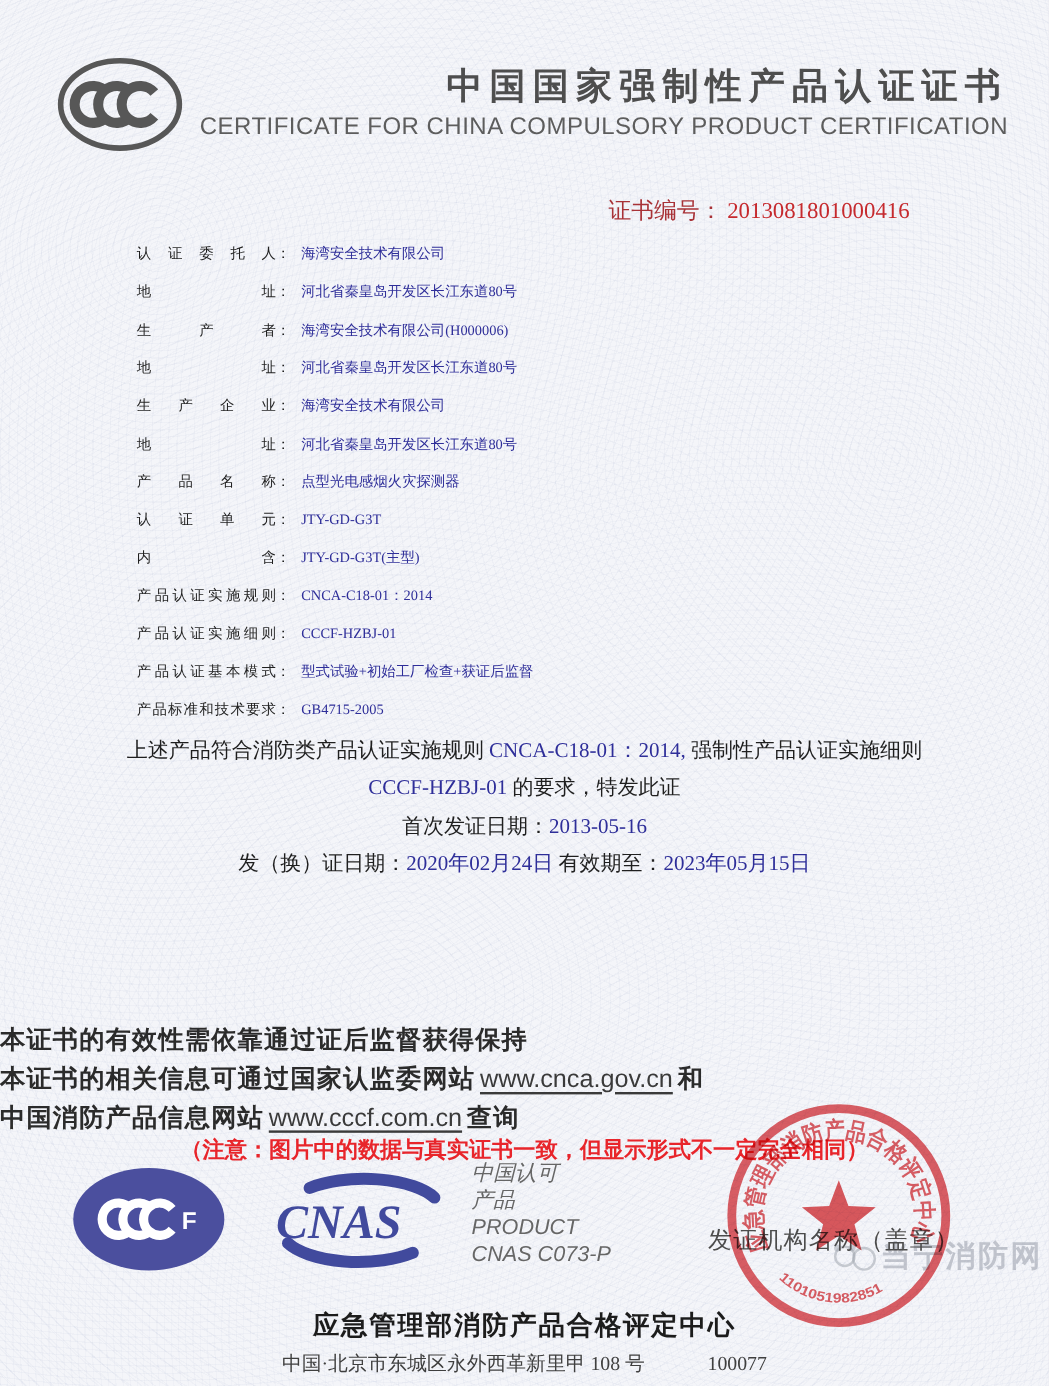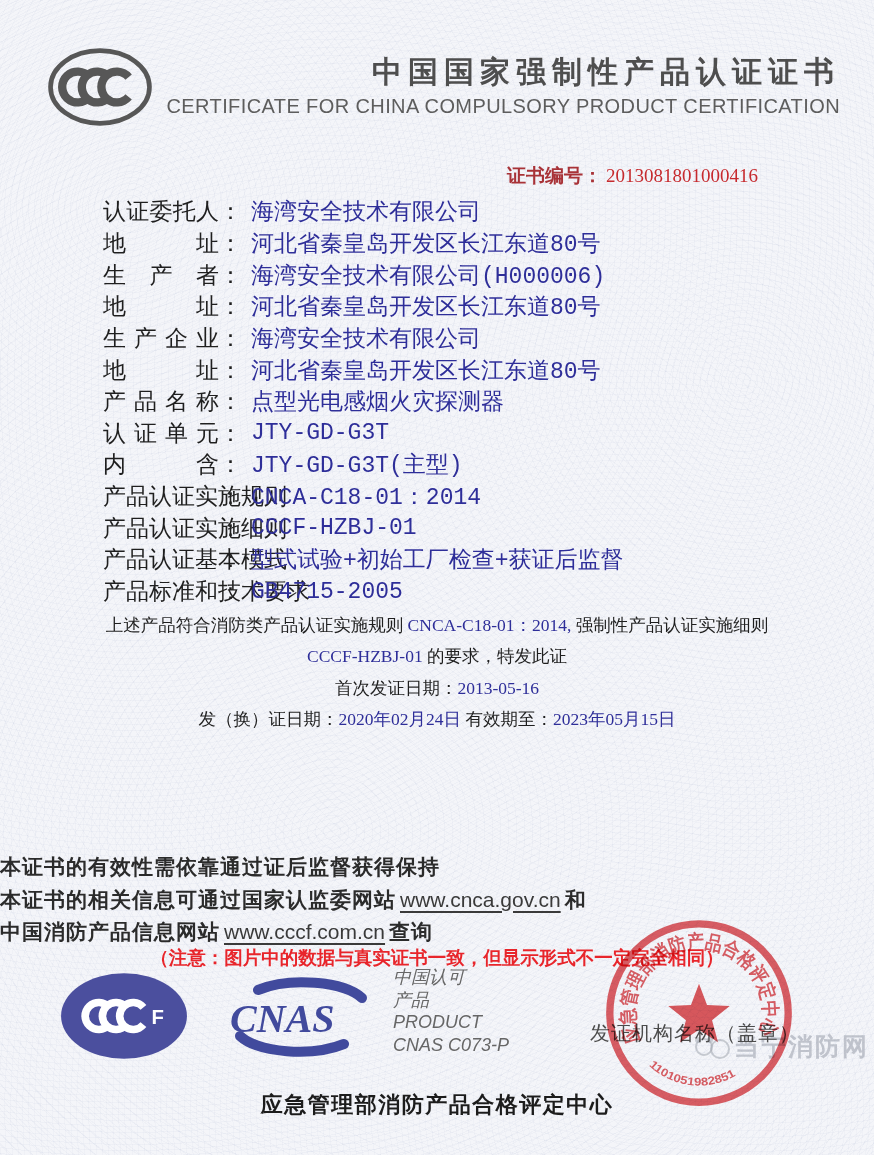--- a/index.html
+++ b/index.html
@@ -13,24 +13,24 @@
       repeating-radial-gradient(circle at 72% 96%, rgba(130,145,185,.045) 0 1px, transparent 1px 6px);
     font-family:"Liberation Sans",sans-serif;
   }
   
   .ccc-logo{position:absolute;left:44px;top:42px;}
   .header-text{position:absolute;left:150px;top:52px;width:690px;text-align:right;}
   .title{font-size:30px;font-weight:bold;letter-spacing:6px;color:#4e4e4e;font-family:"Liberation Sans",sans-serif;}
   .subtitle{margin-top:2px;font-size:20px;color:#5d5d5d;letter-spacing:0.4px;font-family:"Liberation Sans",sans-serif;}
   
   .certno{position:absolute;top:163px;right:116px;font-family:"Liberation Serif",serif;font-size:19px;}
-  .certno .lbl{color:#a83237;font-weight:bold;}
+  .certno .lbl{color:#a83237;}
   .certno .val{color:#c62a2e;margin-left:4px;}
   
-  .fields{position:absolute;left:103px;top:196px;width:700px;font-size:23px;font-family:Liberation Mono, monospace;}
+  .fields{position:absolute;left:114px;top:196px;width:700px;font-size:12px;font-family:Liberation Serif, serif;}
   .frow{height:31.65px;display:flex;align-items:center;white-space:nowrap;}
   .flabel{display:inline-block;width:116px;text-align:justify;text-align-last:justify;color:#1f1f1f;}
   .fcolon{color:#1f1f1f;}
   .fvalue{margin-left:9px;color:#2e2e99;}
   
   .statement{position:absolute;left:0;top:610px;width:874px;text-align:center;font-size:17.5px;
     font-family:"Liberation Serif",serif;color:#1f1f1f;}
   .statement div{height:31.4px;line-height:31.4px;white-space:nowrap;}
   .blue{color:#2e2e99;}
   
@@ -194,20 +194,24 @@
     <polygon fill="#dc4348" points="100,70 108.2,91.7 131.4,92.8 113.3,107.3 119.4,129.7 100,117 80.6,129.7 86.7,107.3 68.6,92.8 91.8,91.7"></polygon>
     <text font-size="20" fill="#dd4a4f" font-weight="bold" font-family="Liberation Serif, serif">
       <textPath href="#sealTopArc" startOffset="0" textLength="258" lengthAdjust="spacingAndGlyphs">应急管理部消防产品合格评定中心</textPath>
     </text>
     <text font-size="11.5" fill="#dd4a4f" font-weight="bold" font-family="Liberation Sans, sans-serif">
       <textPath href="#sealBotArc" startOffset="8" textLength="96" lengthAdjust="spacingAndGlyphs">1101051982851</textPath>
     </text>
   </svg>
 
   <div class="footer-org">应急管理部消防产品合格评定中心</div>
+  <div class="footer-addr">
+    <span>中国·北京市东城区永外西革新里甲 108 号</span>
+    <span class="post">100077</span>
+  </div>
 
   <div class="wm1">
     <svg width="42" height="30" viewBox="0 0 42 30">
       <circle cx="12" cy="15" r="8" fill="none" stroke="rgba(160,165,175,.55)" stroke-width="2"></circle>
       <circle cx="28" cy="17" r="9" fill="none" stroke="rgba(160,165,175,.55)" stroke-width="2"></circle>
       <circle cx="6" cy="8" r="3" fill="rgba(160,165,175,.5)"></circle>
       <circle cx="18" cy="8" r="3" fill="rgba(160,165,175,.5)"></circle>
     </svg>
     <span>当宁消防网</span>
   </div>

